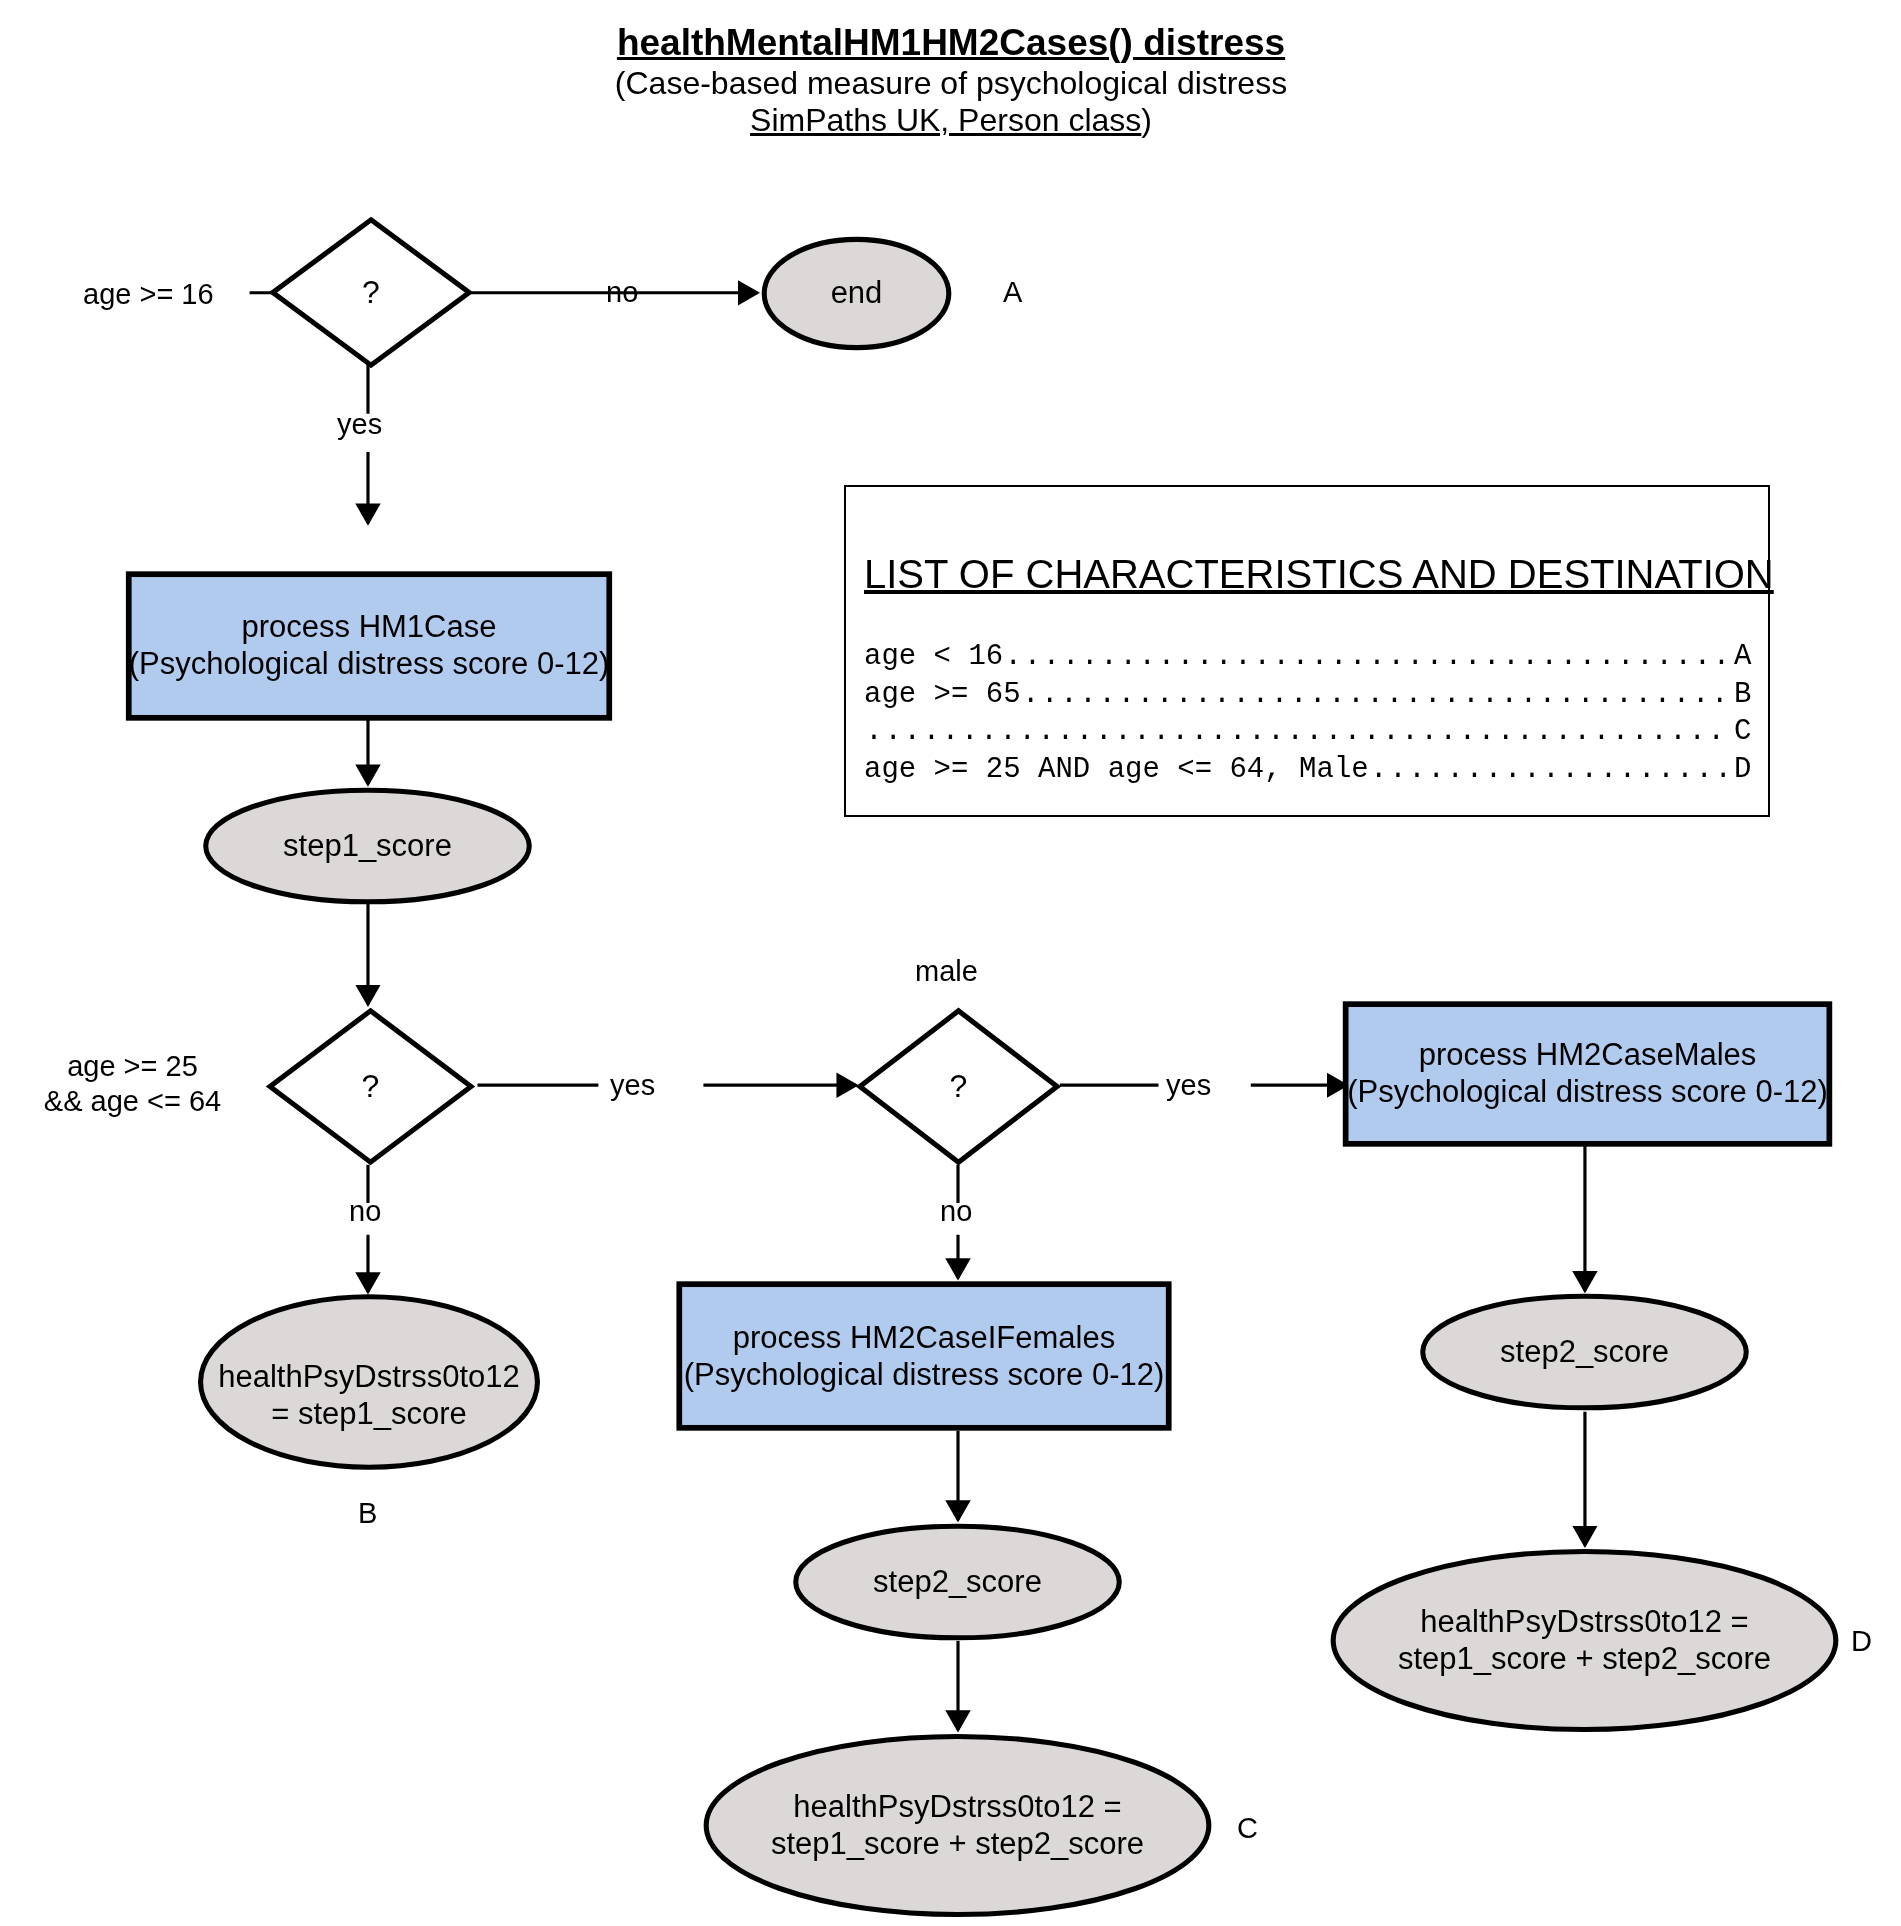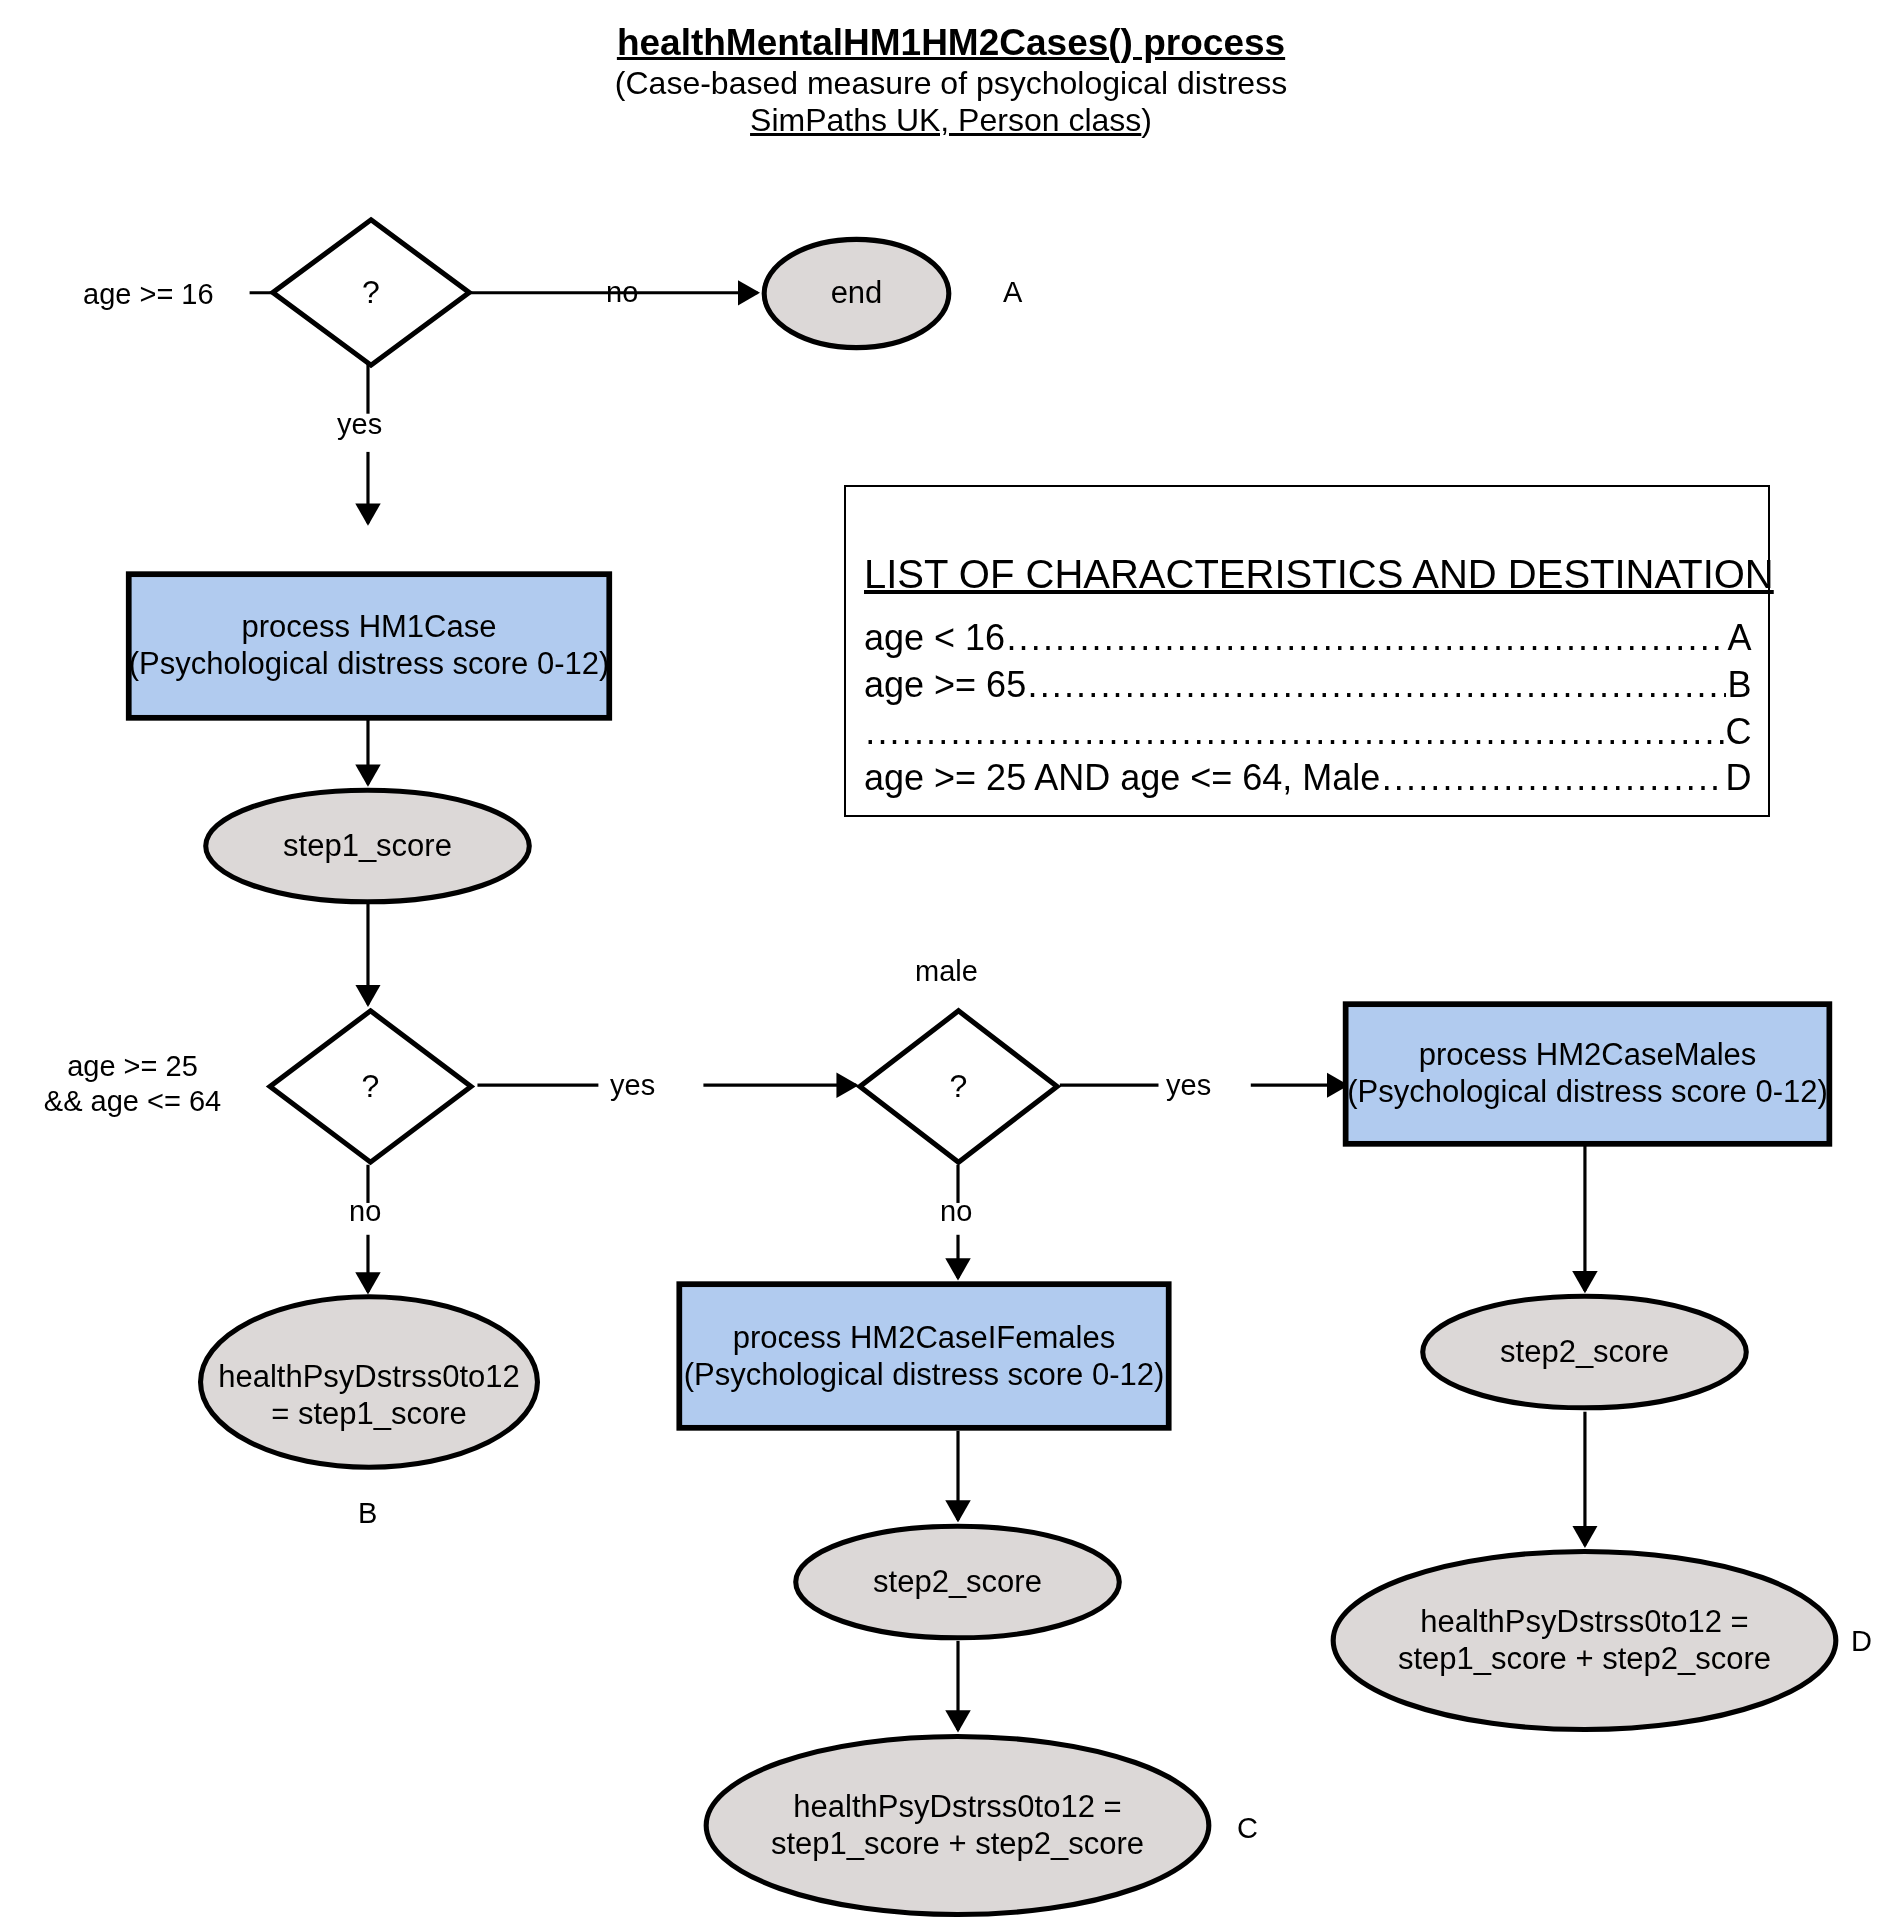--- a/index.html
+++ b/index.html
@@ -81,23 +81,24 @@
     position: absolute;
     left: 18px;
     top: 65px;
     font-size: 40px;
     text-decoration: underline;
     white-space: nowrap;
   }
   .legend-rows {
     position: absolute;
     left: 18px;
-    top: 128px;
+    top: 151px;
     right: 16.5px;
-    font-size: 36px;
+    font-size: 29px;
+    font-family: Liberation Mono, monospace;
   }
   .legend-row {
     display: flex;
     align-items: baseline;
     white-space: nowrap;
     line-height: 1.30;
   }
   .legend-row .lr-text { flex: 0 0 auto; }
   .legend-row .lr-dots {
     flex: 1 1 auto;
@@ -107,21 +108,21 @@
     margin: 0 1.3px;
   }
   .legend-row .lr-dest { flex: 0 0 auto; }
 </style>
 </head>
 <body>
 
 <div id="canvas">
 
   <div class="title-block">
-    <div><span class="title-main">healthMentalHM1HM2Cases() process</span></div>
+    <div><span class="title-main">healthMentalHM1HM2Cases() distress</span></div>
     <div class="title-sub-line">(Case-based measure of psychological distress</div>
     <div class="title-sub-line"><span class="u">SimPaths UK, Person class</span><span>)</span></div>
   </div>
 
   <svg class="shape" style="left:0;top:0;width:1902px;height:1926px;" viewBox="0 0 2988 3026">
     <defs>
       <marker id="arrowhead" markerWidth="7" markerHeight="8" refX="6.2" refY="4" orient="auto" markerUnits="strokeWidth">
         <path d="M0,0 L7,4 L0,8 z" fill="#000000"></path>
       </marker>
     </defs>

